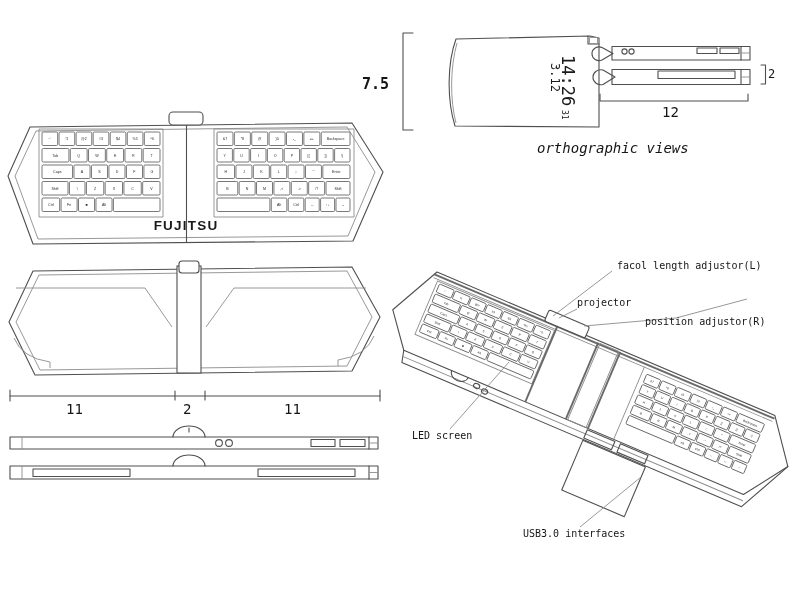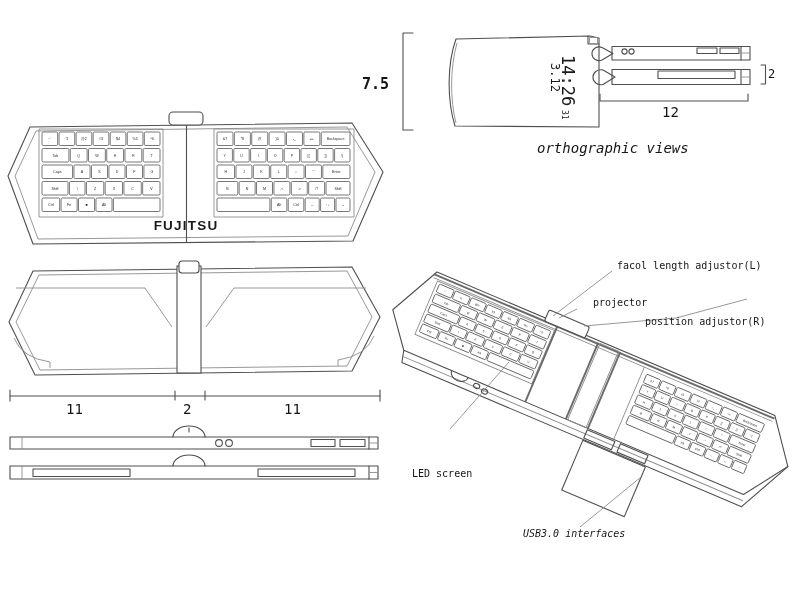--- a/index.html
+++ b/index.html
@@ -418,17 +418,17 @@
 <div class="label f12" style="left:768px;top:68px;">2</div>
 <div class="label f13" style="left:662px;top:105px;">12</div>
 <div class="label f13" style="left:537px;top:141px;font-style:italic;">orthographic views</div>
 
 <div class="label f13" style="left:66px;top:402px;">11</div>
 <div class="label f13" style="left:183px;top:402px;">2</div>
 <div class="label f13" style="left:284px;top:402px;">11</div>
 
 <div class="label f10" style="left:617px;top:261px;">facol length adjustor(L)</div>
 <div class="label f10" style="left:645px;top:285px;margin-top:32px;">position adjustor(R)</div>
-<div class="label f10" style="left:577px;top:298px;padding-left:16px;">projector</div>
-<div class="label f10" style="left:412px;top:431px;margin-top:38px;">LED screen</div>
-<div class="label f10" style="left:523px;top:529px;font-style:italic;">USB3.0 interfaces</div>
+<div class="label f10" style="left:561px;top:298px;padding-left:16px;">projector</div>
+<div class="label f10" style="left:412px;top:431px;">LED screen</div>
+<div class="label f10" style="left:523px;top:529px;">USB3.0 interfaces</div>
 
 </div>
 
 </body></html>

